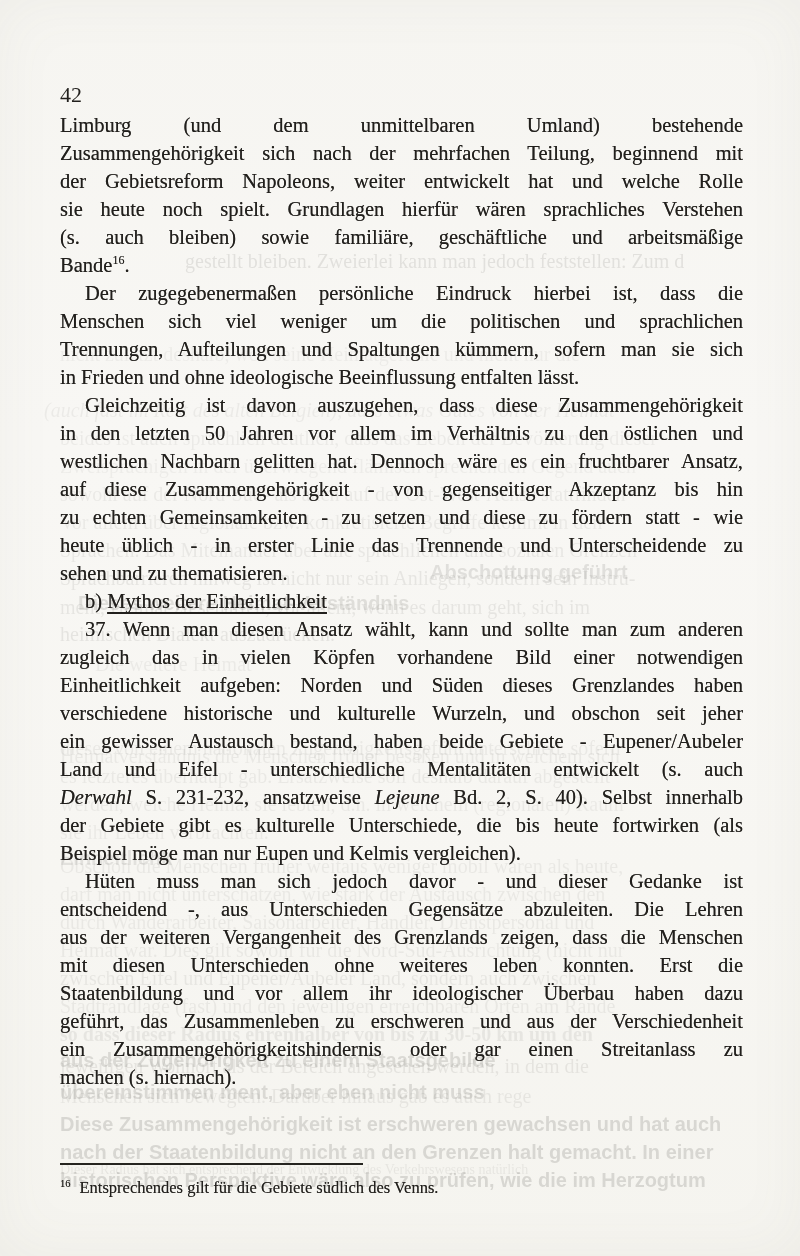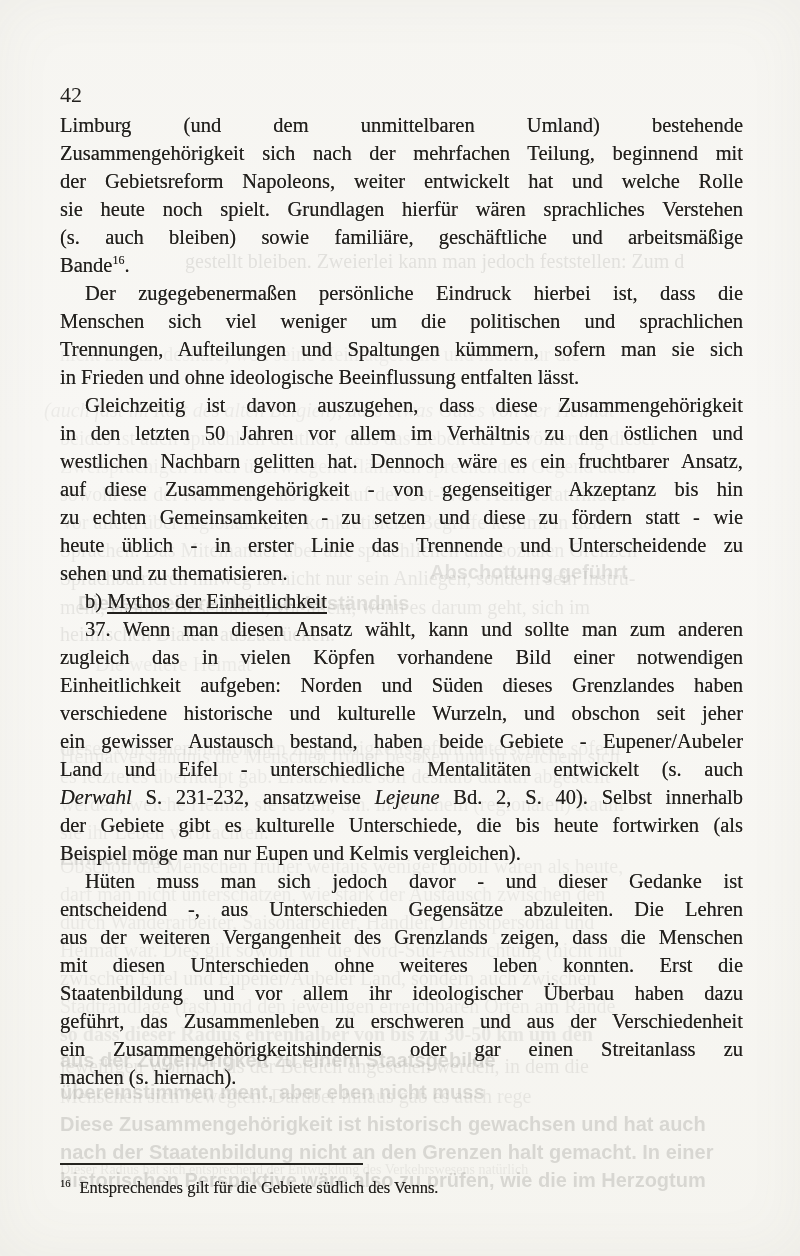--- a/index.html
+++ b/index.html
@@ -106,21 +106,21 @@
       <div class="ghost-line" style="top: 882px; left: 60px; opacity: 0.08;">darf man nicht unterschätzen, wie stark der Austausch zwischen den</div>
       <div class="ghost-line" style="top: 910px; left: 60px; opacity: 0.08;">durch Wanderarbeiter, Saisonarbeiter, Händler, Dienstpersonal und</div>
       <div class="ghost-line" style="top: 938px; left: 60px; opacity: 0.08;">Heimat war. Dies gilt sowohl für die Nord-Süd-Ausrichtung (nicht nur</div>
       <div class="ghost-line" style="top: 966px; left: 60px; opacity: 0.09;">zwischen Eifel und Eupener/Aubeler Land, sondern auch zwischen</div>
       <div class="ghost-line" style="top: 994px; left: 60px; opacity: 0.08;">Stadtrandlage (fast) und den jeweiligen erreichbaren Orten am Rande</div>
       <div class="ghost-line" style="top: 1022px; left: 60px; opacity: 0.09; font-weight: bold;">so dass dieser Radius ehrenhalber von bis zu 30-50 km um den</div>
       <div class="ghost-line bold" style="top: 1048px; left: 60px; opacity: 0.17;">aus der Zugehörigkeit zu einem Staatsgebilde</div>
       <div class="ghost-line" style="top: 1054px; left: 60px; opacity: 0.1;">jeweiligen Wohnort als der Bereich angesehen werden, in dem die</div>
       <div class="ghost-line bold" style="top: 1080px; left: 60px; opacity: 0.17;">übereinstimmen ment, aber eben nicht muss</div>
       <div class="ghost-line" style="top: 1084px; left: 60px; opacity: 0.09;">Menschen sich bewegten. Darüber hinaus gab es auch rege</div>
-      <div class="ghost-line bold" style="top: 1112px; left: 60px; opacity: 0.18;">Diese Zusammengehörigkeit ist historisch gewachsen und hat auch</div>
+      <div class="ghost-line bold" style="top: 1112px; left: 60px; opacity: 0.18;">Diese Zusammengehörigkeit ist erschweren gewachsen und hat auch</div>
       <div class="ghost-line bold" style="top: 1140px; left: 60px; opacity: 0.18;">nach der Staatenbildung nicht an den Grenzen halt gemacht. In einer</div>
       <div class="ghost-line small" style="top: 1158px; left: 60px; opacity: 0.09;">Dieser Radius hat sich entsprechend der Entwicklung des Verkehrswesens natürlich</div>
       <div class="ghost-line bold" style="top: 1168px; left: 60px; opacity: 0.18;">historischen Perspektive wäre also zu prüfen, wie die im Herzogtum</div>
     </div>
 
   <div class="page-number">42</div>
 
   <div class="body-text">
       <div class="para">
         <div class="line first">Limburg (und dem unmittelbaren Umland) bestehende</div>

